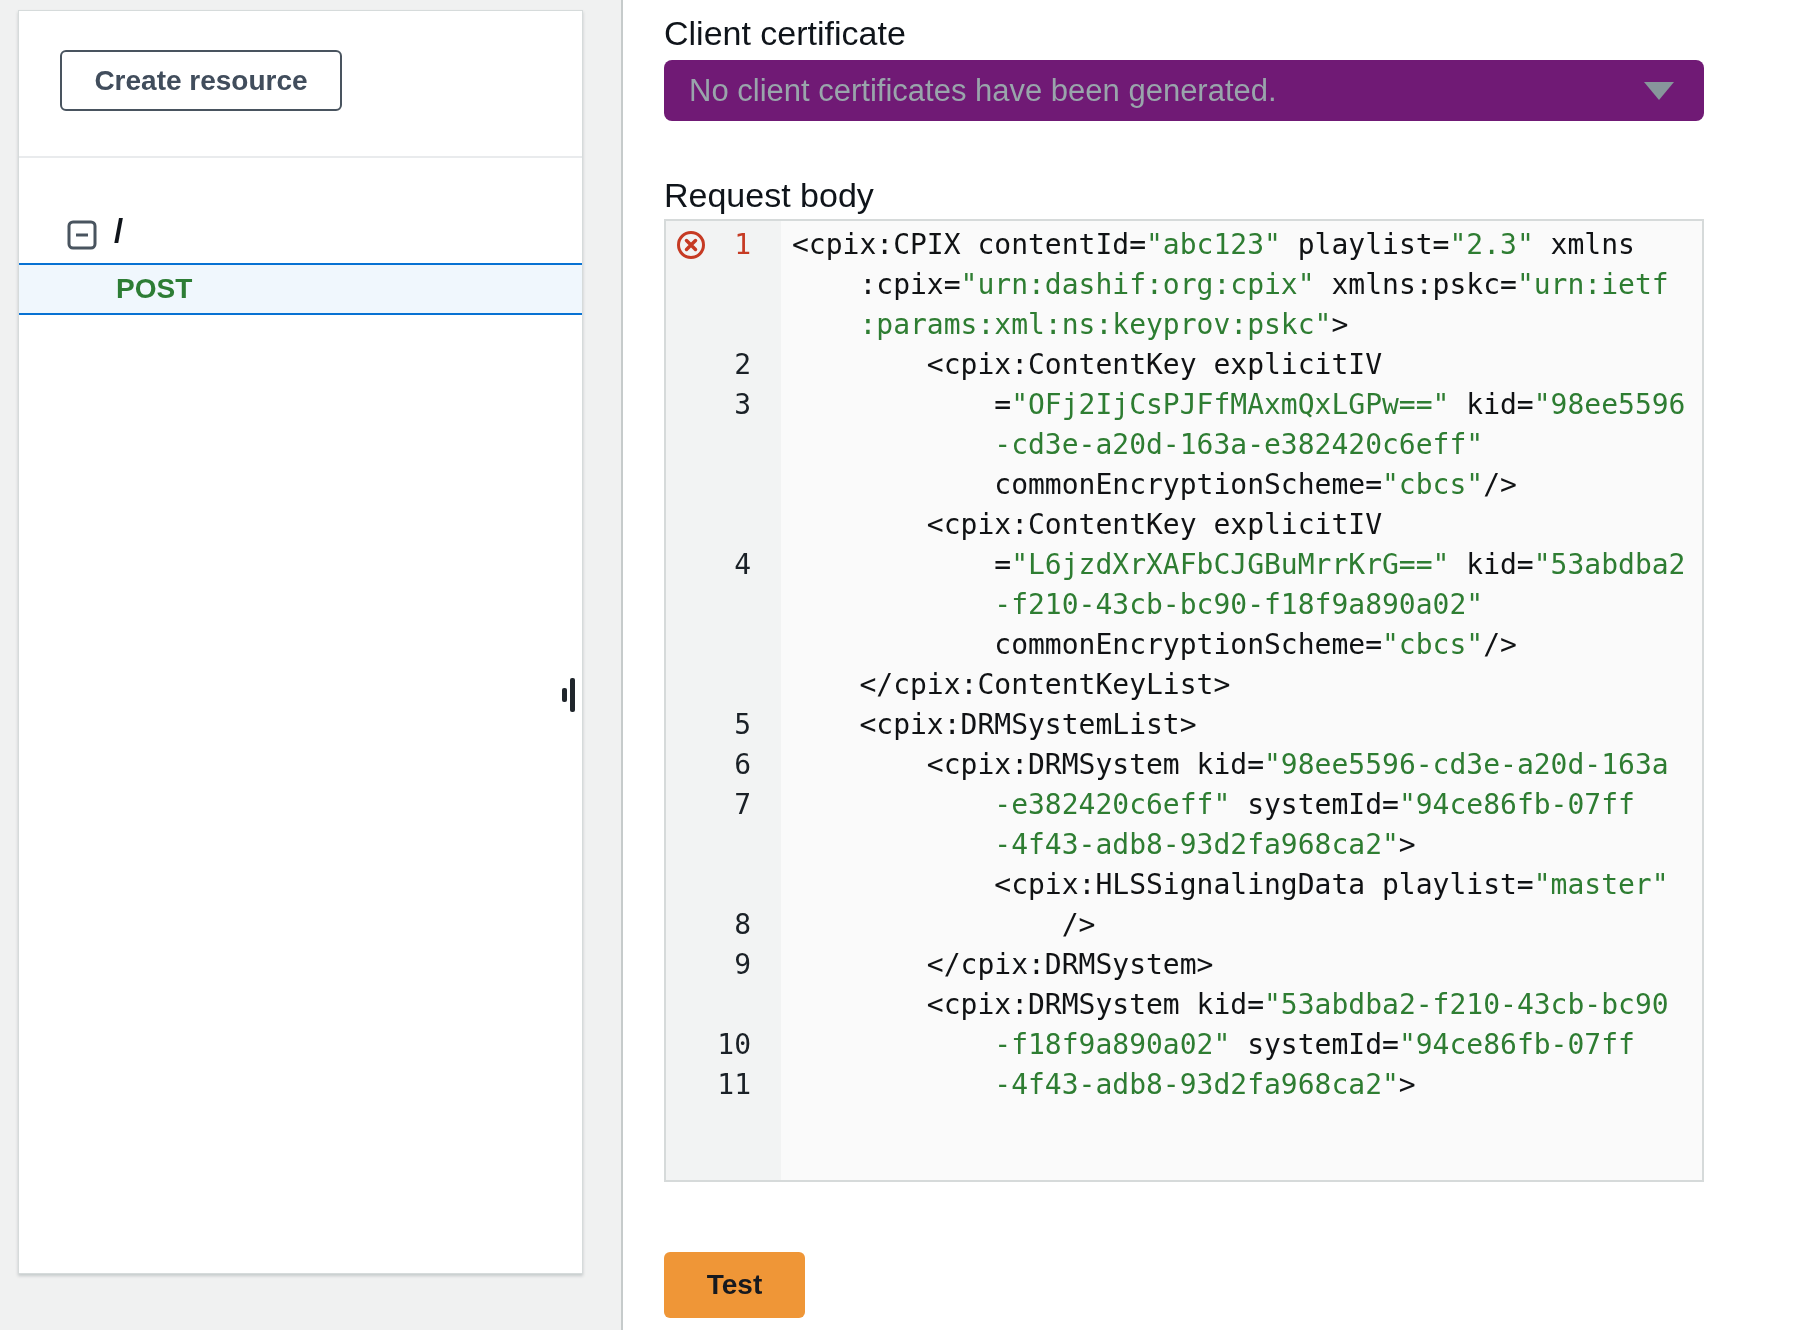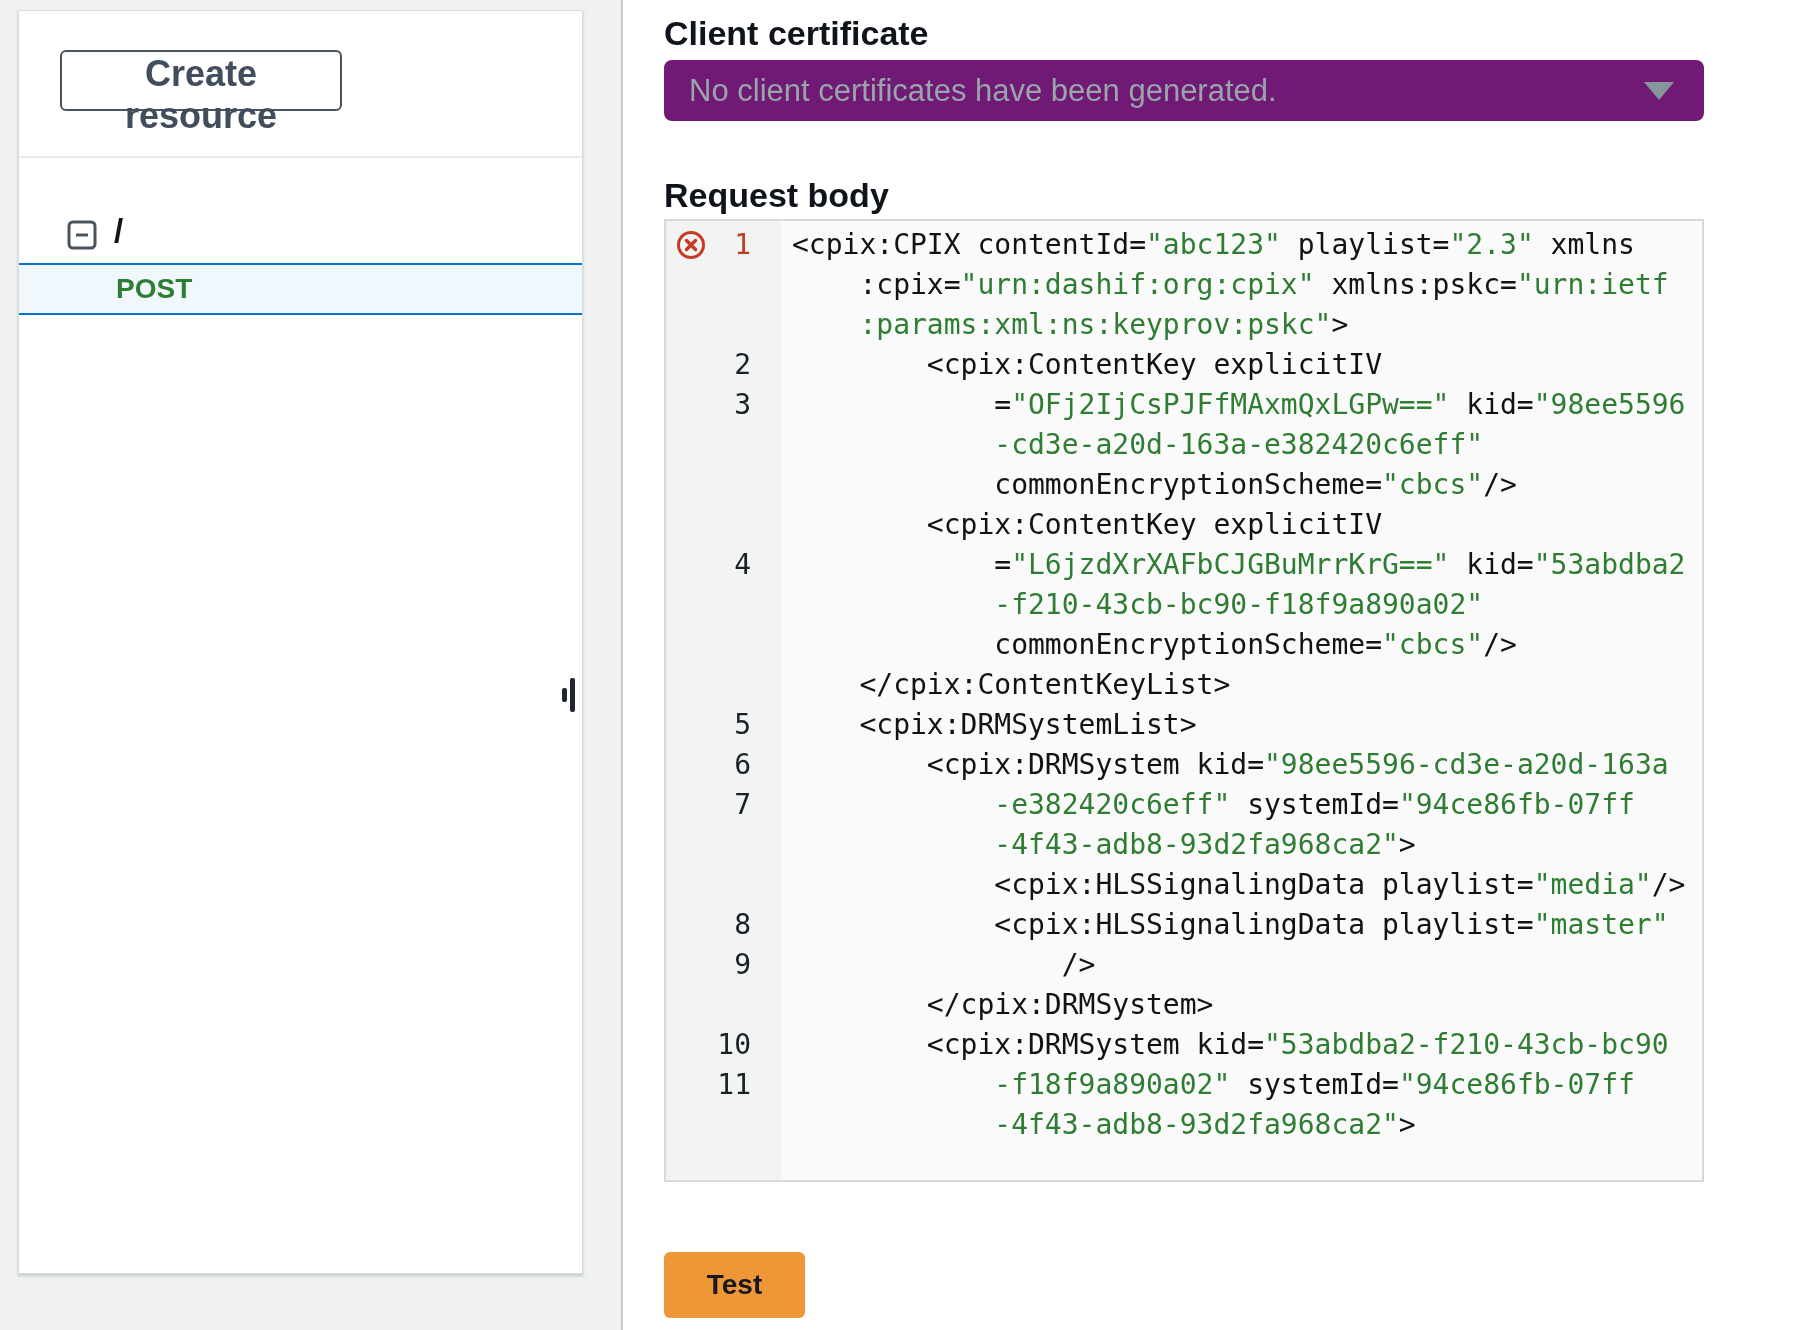--- a/index.html
+++ b/index.html
@@ -6,39 +6,39 @@
   body{width:1818px;height:1330px;position:relative;background:#ffffff;
        font-family:"Liberation Sans",sans-serif;overflow:hidden;}
 
   
   #left{position:absolute;left:0;top:0;width:621px;height:1330px;background:#f0f1f1;}
   #sidebar-card{position:absolute;left:18px;top:10px;width:565px;height:1264px;
         background:#fff;border:1px solid #d6dbdb;box-shadow:0 2px 3px rgba(0,28,36,.18);
         box-sizing:border-box;}
   #create-btn{position:absolute;left:41px;top:39px;width:282px;height:61px;
         background:#fff;border:2px solid #49545f;border-radius:6px;
-        font-family:"Liberation Sans",sans-serif;font-size:36px;font-weight:700;color:#414d5c;
+        font-family:"Liberation Sans",sans-serif;font-size:28px;font-weight:700;color:#414d5c;
         cursor:pointer;}
   #sb-divider{position:absolute;left:0;top:145px;width:100%;height:2px;background:#e9ebed;}
   #tree-row{position:absolute;left:0;top:203px;width:100%;height:44px;}
   #collapse-icon{position:absolute;left:48px;top:6px;width:30px;height:30px;}
   #root-label{position:absolute;left:95px;top:-2px;font-size:33px;font-weight:700;color:#0f141a;}
   #post-row{position:absolute;left:0;top:252px;width:100%;height:52px;background:#f0f7fd;
         border-top:2px solid #0872d3;border-bottom:2px solid #0872d3;box-sizing:border-box;
         cursor:pointer;}
   #post-label{position:absolute;left:97px;top:50%;transform:translateY(-50%);
         font-size:28px;font-weight:700;color:#2d7d35;}
   .handle-bar{position:absolute;background:#20262c;border-radius:2px;}
   #handle-short{left:562px;top:688px;width:5px;height:14px;}
   #handle-tall{left:570px;top:678px;width:5px;height:34px;}
 
   
   #right{position:absolute;left:621px;top:0;width:1197px;height:1330px;background:#fff;
         border-left:2px solid #c6cbcb;box-sizing:border-box;}
-  .heading{position:absolute;left:41px;font-size:34px;font-weight:700;color:#0f141a;text-align:right;}
+  .heading{position:absolute;left:41px;font-size:34px;font-weight:400;color:#0f141a;text-align:right;}
   #h-cert{top:14px;}
   #h-body{top:176px;}
   #cert-select{position:absolute;left:41px;top:60px;width:1040px;height:61px;
         background:#701a75;border:none;border-radius:8px;box-sizing:border-box;}
   #cert-select .val{position:absolute;left:25px;top:50%;transform:translateY(-50%);
         font-size:31px;color:#99a5ab;}
   #cert-arrow{position:absolute;right:30px;top:22px;width:0;height:0;
         border-left:15px solid transparent;border-right:15px solid transparent;
         border-top:18px solid #87969b;}
 
@@ -140,21 +140,20 @@
         <div class="crow" style="padding-left: calc(12ch + 11px);"><span class="tok-t">commonEncryptionScheme=</span><span class="tok-s">"cbcs"</span><span class="tok-t">/&gt;</span></div>
         <div class="crow" style="padding-left: calc(8ch + 11px);"><span class="tok-t">&lt;cpix:ContentKey explicitIV</span></div>
         <div class="crow" style="padding-left: calc(12ch + 11px);"><span class="tok-t">=</span><span class="tok-s">"L6jzdXrXAFbCJGBuMrrKrG=="</span><span class="tok-t"> kid=</span><span class="tok-s">"53abdba2</span></div>
         <div class="crow" style="padding-left: calc(12ch + 11px);"><span class="tok-s">-f210-43cb-bc90-f18f9a890a02"</span></div>
         <div class="crow" style="padding-left: calc(12ch + 11px);"><span class="tok-t">commonEncryptionScheme=</span><span class="tok-s">"cbcs"</span><span class="tok-t">/&gt;</span></div>
         <div class="crow" style="padding-left: calc(4ch + 11px);"><span class="tok-t">&lt;/cpix:ContentKeyList&gt;</span></div>
         <div class="crow" style="padding-left: calc(4ch + 11px);"><span class="tok-t">&lt;cpix:DRMSystemList&gt;</span></div>
         <div class="crow" style="padding-left: calc(8ch + 11px);"><span class="tok-t">&lt;cpix:DRMSystem kid=</span><span class="tok-s">"98ee5596-cd3e-a20d-163a</span></div>
         <div class="crow" style="padding-left: calc(12ch + 11px);"><span class="tok-s">-e382420c6eff"</span><span class="tok-t"> systemId=</span><span class="tok-s">"94ce86fb-07ff</span></div>
         <div class="crow" style="padding-left: calc(12ch + 11px);"><span class="tok-s">-4f43-adb8-93d2fa968ca2"</span><span class="tok-t">&gt;</span></div>
-        <div class="crow" style="padding-left: calc(12ch + 11px);"><span class="tok-t">&lt;cpix:HLSSignalingData playlist=</span><span class="tok-s">"media"</span><span class="tok-t">/&gt;</span></div>
         <div class="crow" style="padding-left: calc(12ch + 11px);"><span class="tok-t">&lt;cpix:HLSSignalingData playlist=</span><span class="tok-s">"master"</span></div>
         <div class="crow" style="padding-left: calc(16ch + 11px);"><span class="tok-t">/&gt;</span></div>
         <div class="crow" style="padding-left: calc(8ch + 11px);"><span class="tok-t">&lt;/cpix:DRMSystem&gt;</span></div>
         <div class="crow" style="padding-left: calc(8ch + 11px);"><span class="tok-t">&lt;cpix:DRMSystem kid=</span><span class="tok-s">"53abdba2-f210-43cb-bc90</span></div>
         <div class="crow" style="padding-left: calc(12ch + 11px);"><span class="tok-s">-f18f9a890a02"</span><span class="tok-t"> systemId=</span><span class="tok-s">"94ce86fb-07ff</span></div>
         <div class="crow" style="padding-left: calc(12ch + 11px);"><span class="tok-s">-4f43-adb8-93d2fa968ca2"</span><span class="tok-t">&gt;</span></div>
       </div>
   </div>
 
   <button id="test-btn">Test</button>

